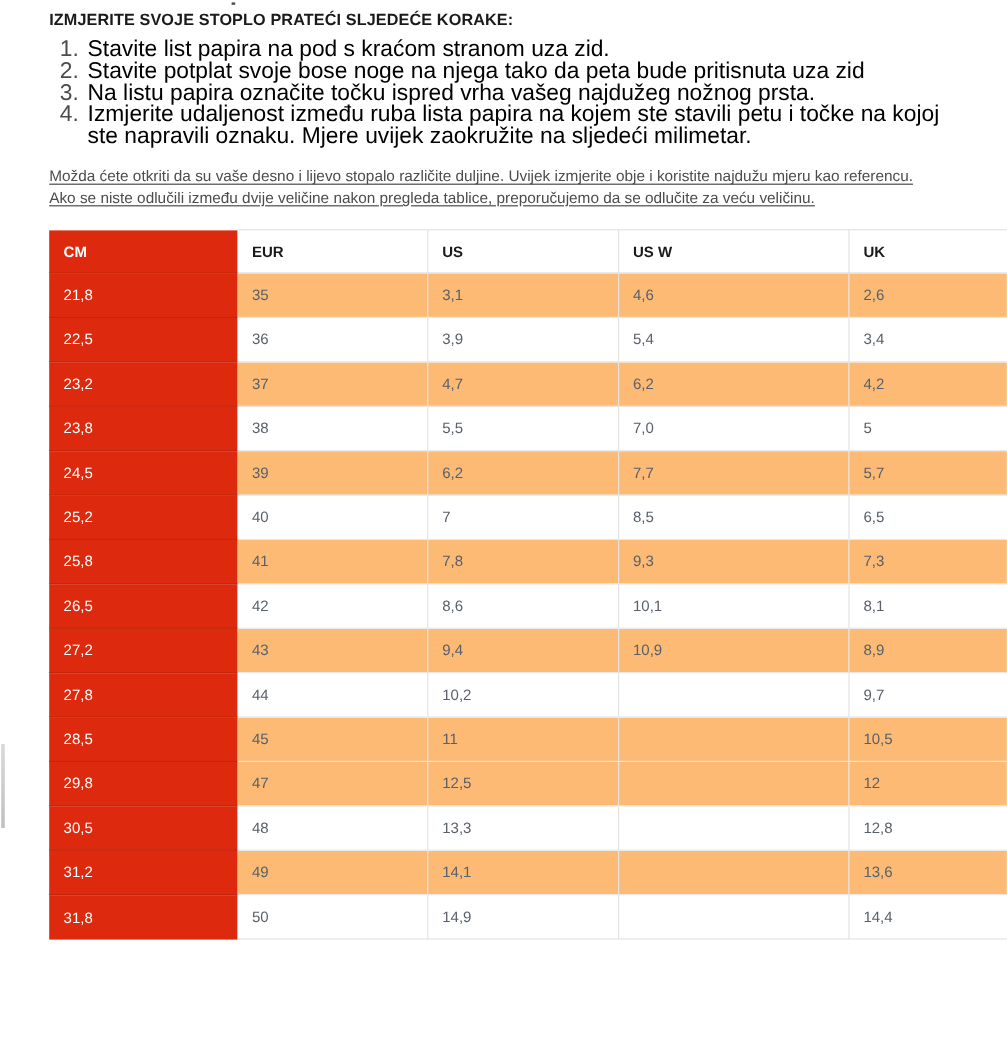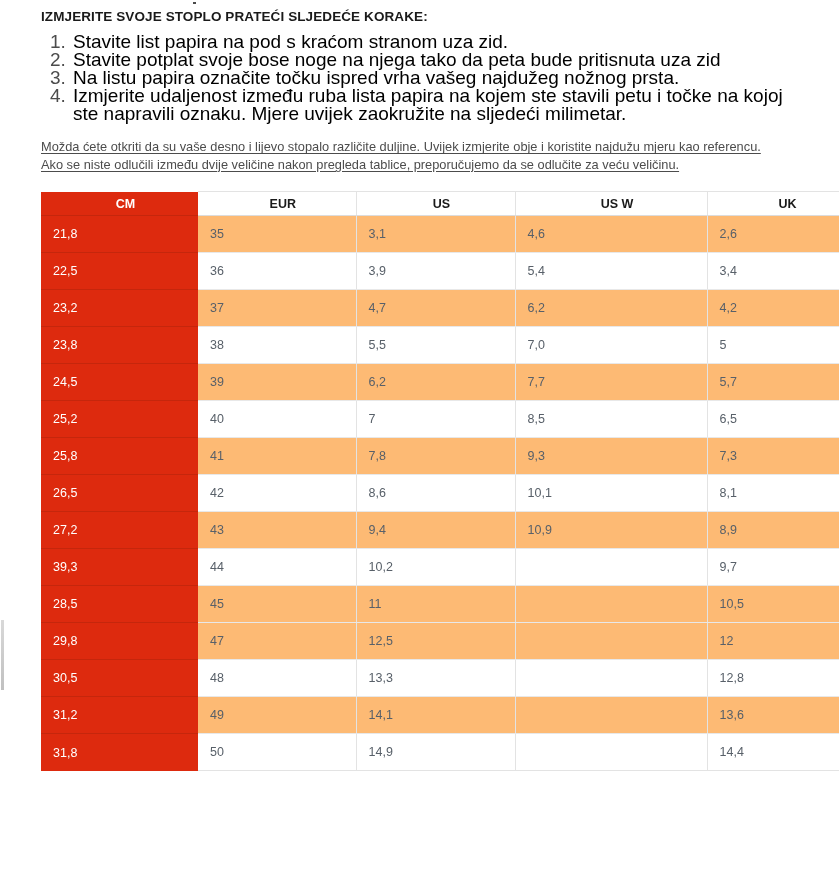--- a/index.html
+++ b/index.html
@@ -106,23 +106,22 @@
     border-bottom: 1px solid #e8e8e8;
     box-sizing: border-box;
     white-space: nowrap;
   }
   table.size-table th {
     font-weight: bold;
     color: #1a1a1a;
     background: #ffffff;
     border-bottom: 1px solid #dcdcdc;
     border-top: 1px solid #e3e3e3;
-    height: 24px;
+    height: 36px;
     font-size: 12.5px;
-    text-align: center;
   }
   table.size-table th:last-child,
   table.size-table td:last-child {
     border-right: 1px solid #e3e3e3;
   }
 
   
   table.size-table th.cm-head,
   table.size-table td.cm-cell {
     background: #dd2a0e;
@@ -254,21 +253,21 @@
             <td class="data">8,1</td>
           </tr>
           <tr class="odd">
             <td class="cm-cell">27,2</td>
             <td class="data">43</td>
             <td class="data">9,4</td>
             <td class="data">10,9</td>
             <td class="data">8,9</td>
           </tr>
           <tr class="even">
-            <td class="cm-cell">39,3</td>
+            <td class="cm-cell">27,8</td>
             <td class="data">44</td>
             <td class="data">10,2</td>
             <td class="data"></td>
             <td class="data">9,7</td>
           </tr>
           <tr class="odd">
             <td class="cm-cell">28,5</td>
             <td class="data">45</td>
             <td class="data">11</td>
             <td class="data"></td>

